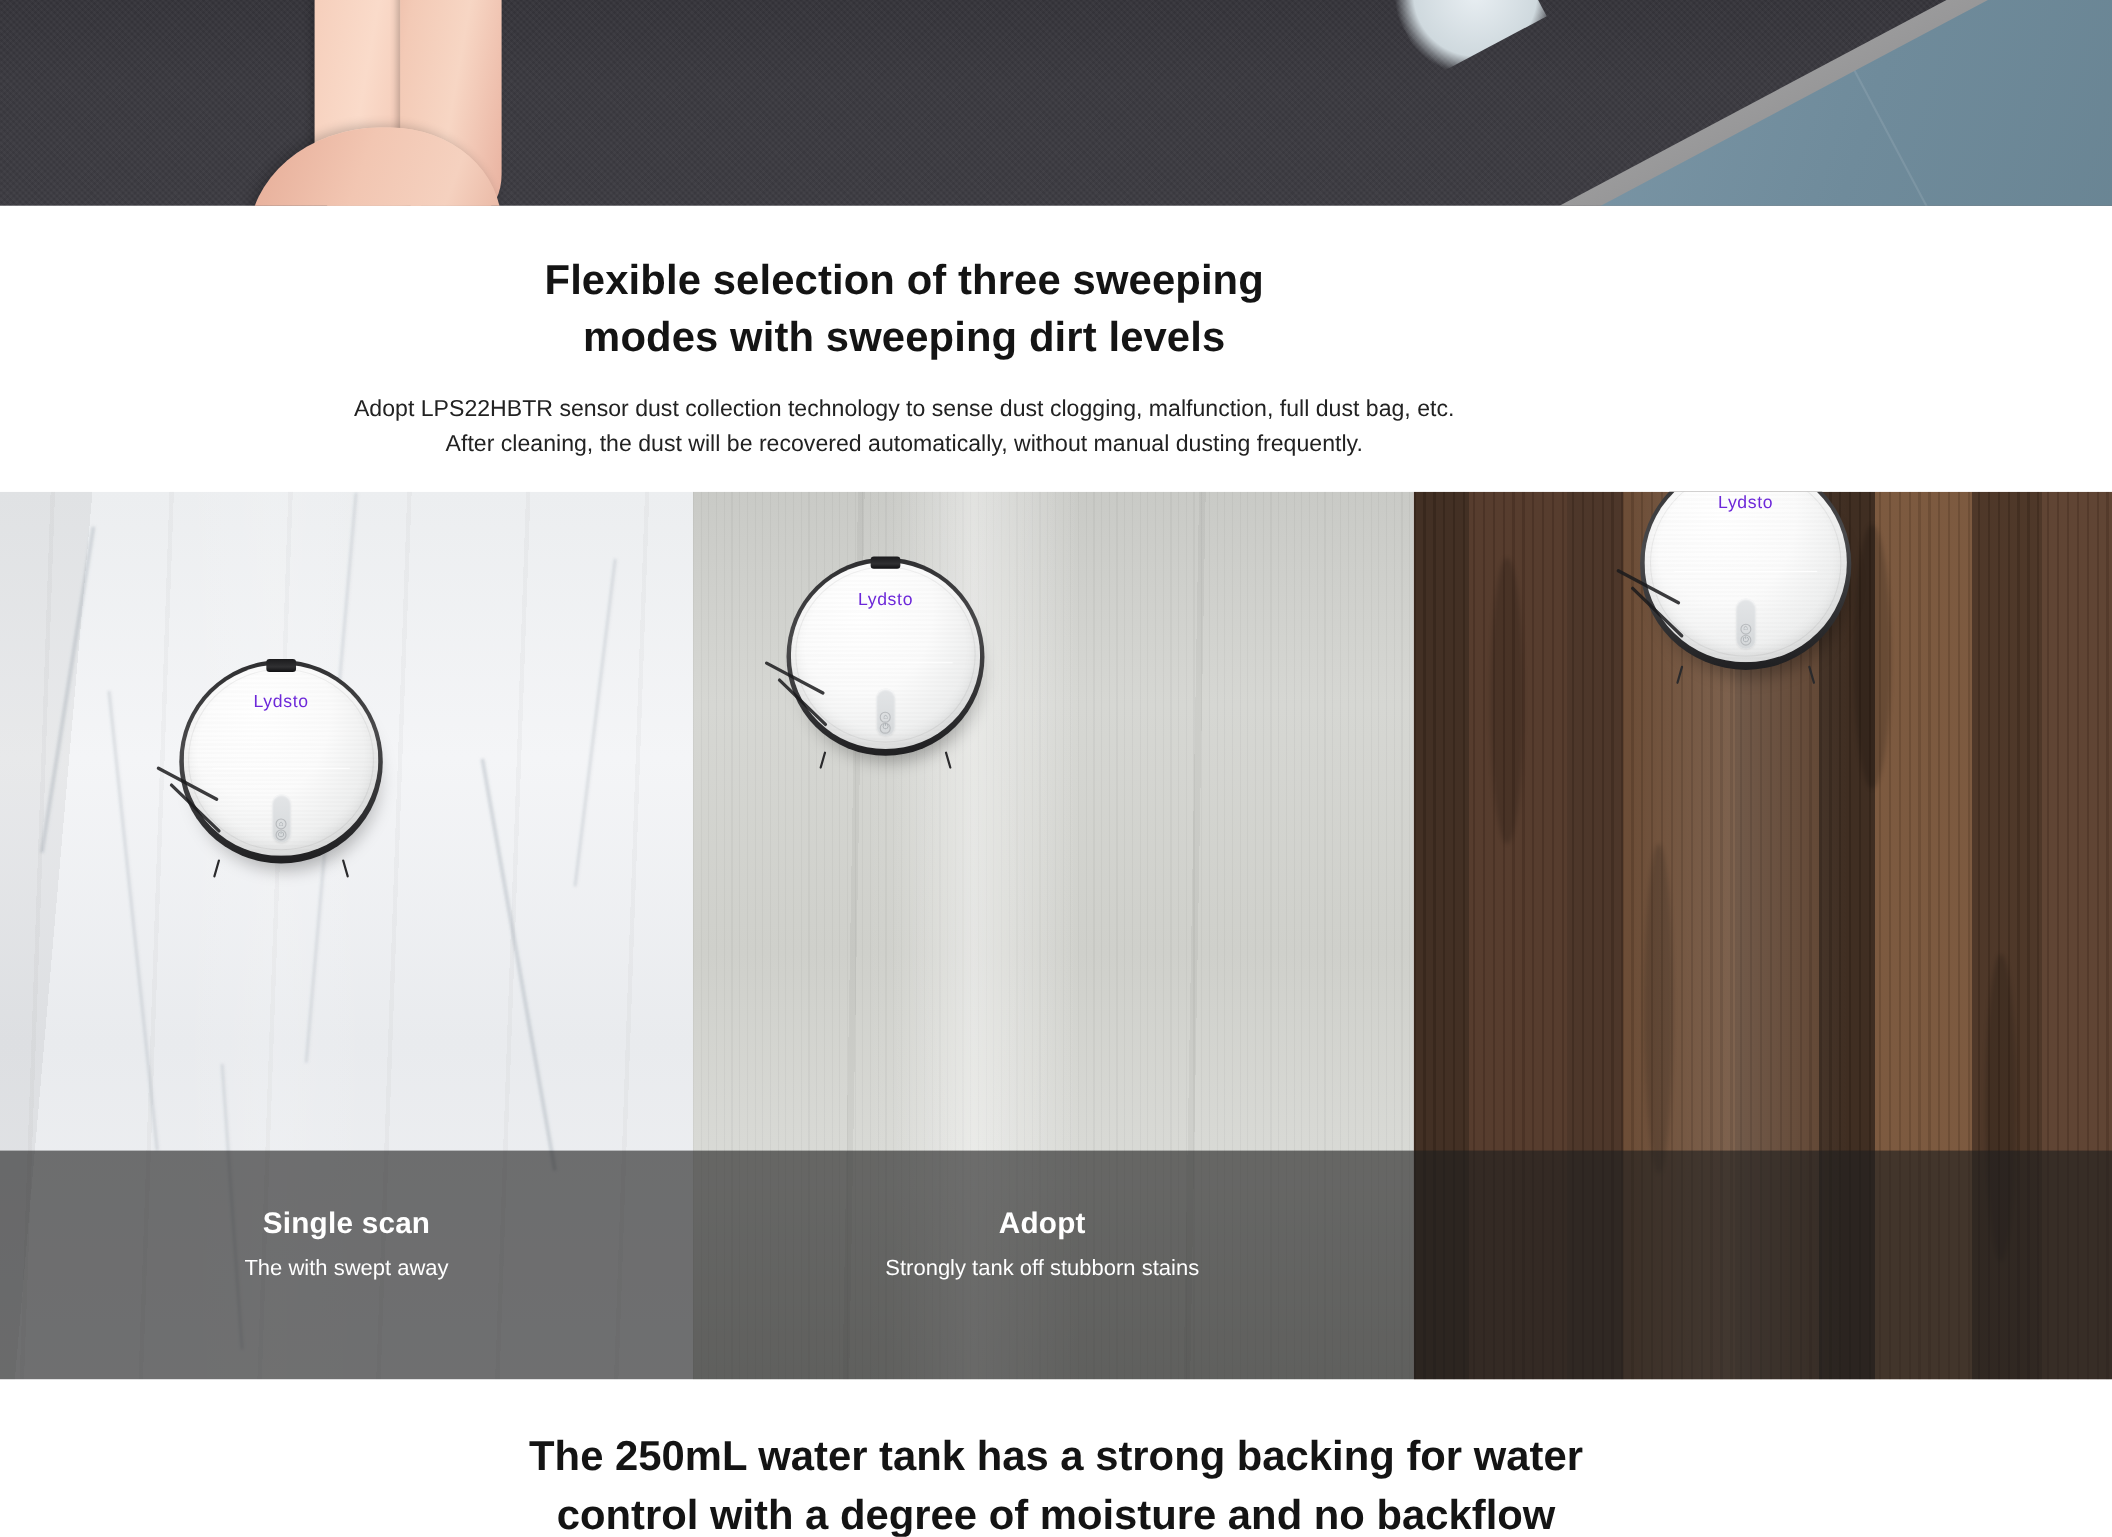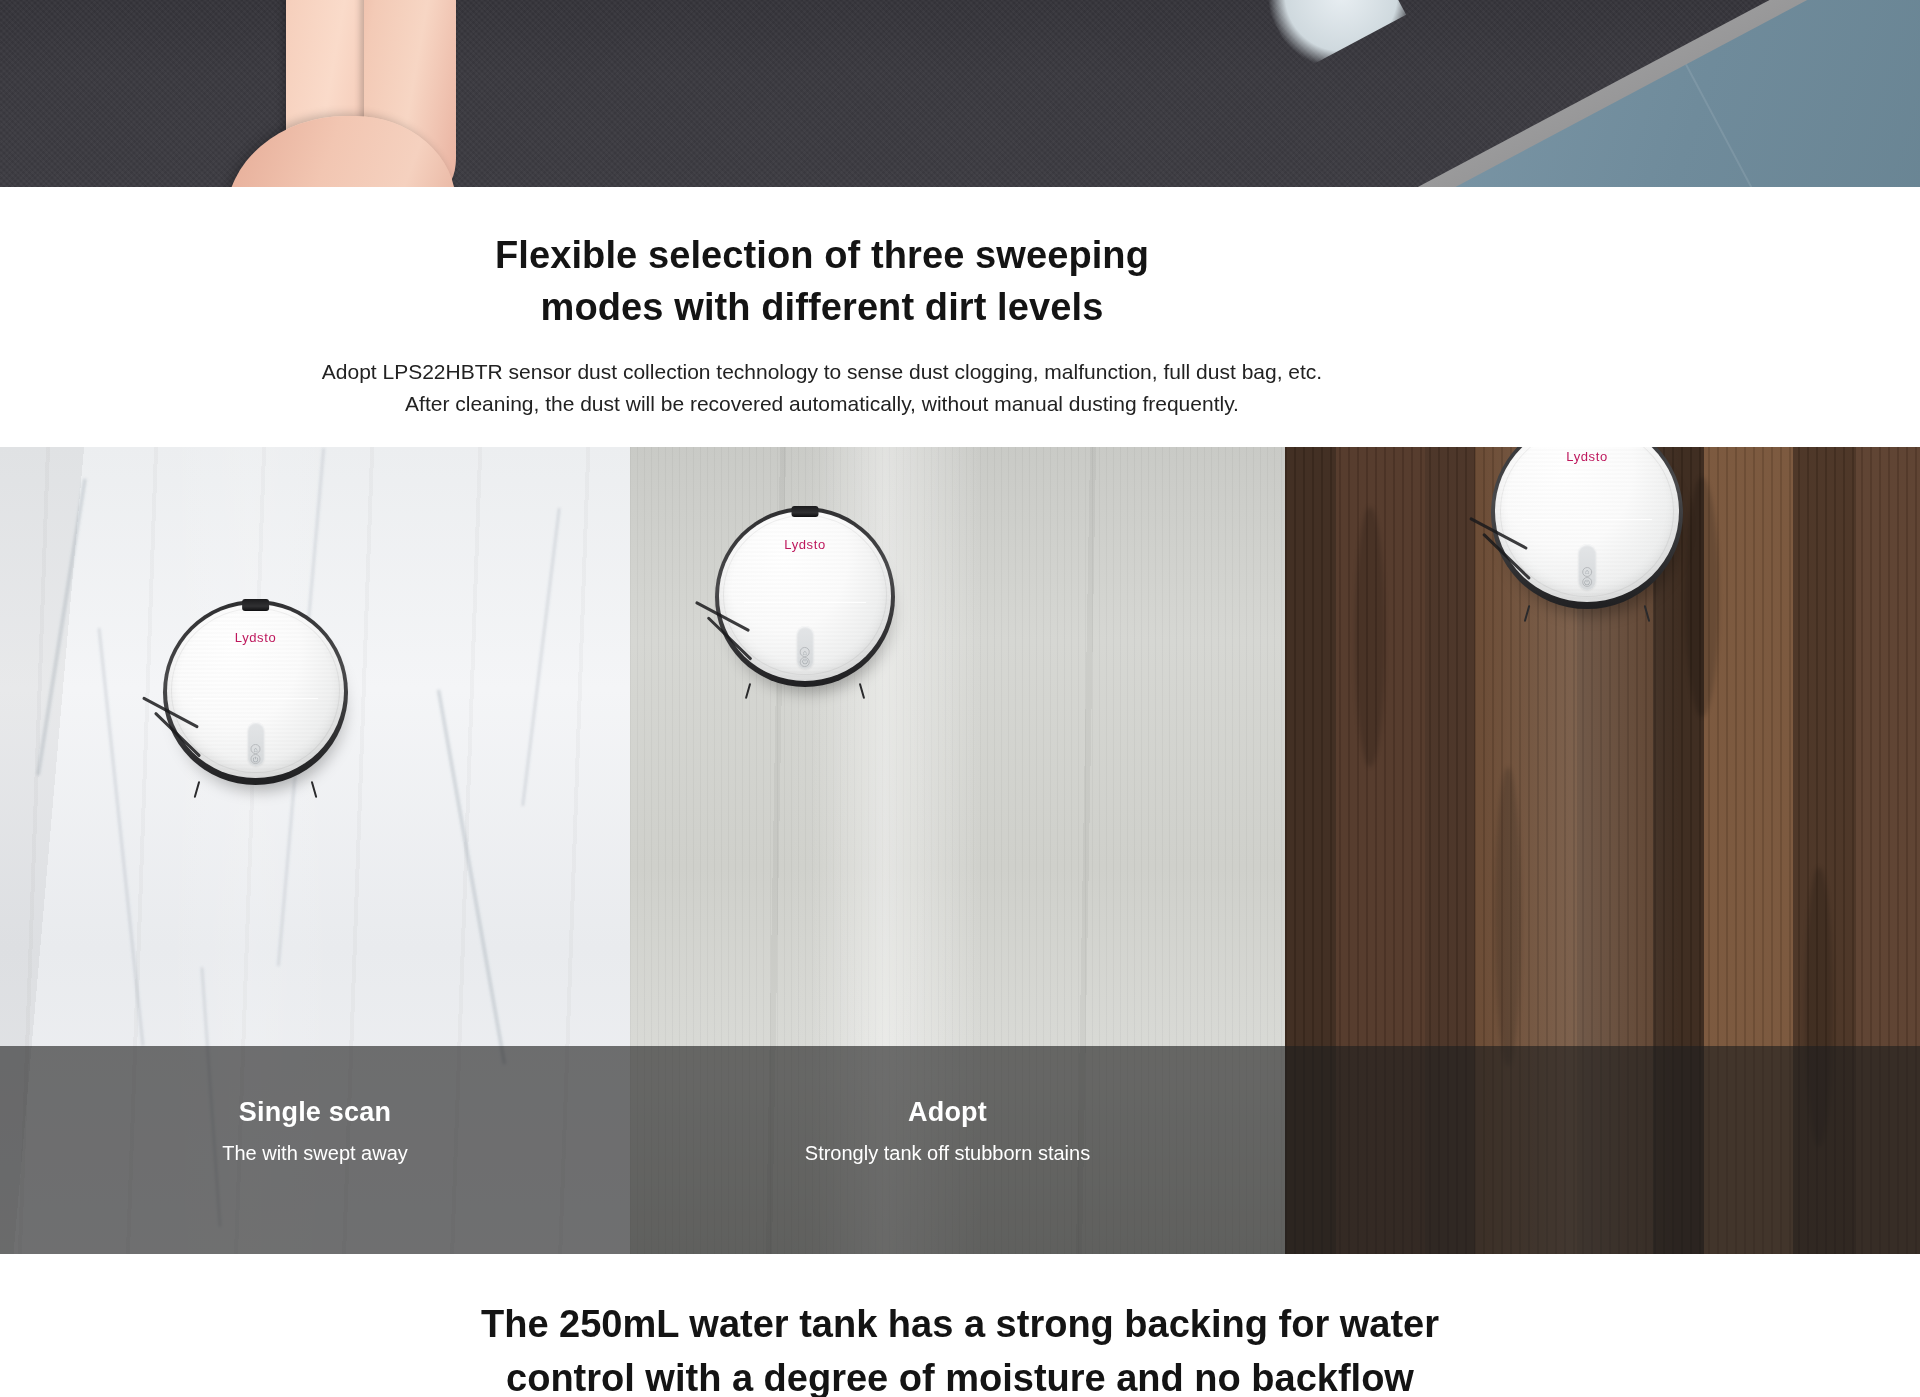--- a/index.html
+++ b/index.html
@@ -167,21 +167,21 @@
     border-radius:50%;
     border:1px solid rgba(0,0,0,.055);
   }
   .robot .sensor{
     position:absolute; left:50%; top:-0.5%; transform:translateX(-50%);
     width:15%; height:6.2%; border-radius:3px;
     background:linear-gradient(180deg,#1b1b1d 0%, #303032 60%, #0f0f11 100%);
   }
   .robot .brand{
     position:absolute; left:50%; top:16.5%; transform:translateX(-50%);
-    color:#be185d; font-size:13px; letter-spacing:.6px; font-weight:400;
+    color:#6d28d9; font-size:16px; letter-spacing:.6px; font-weight:400;
     white-space:nowrap;
   }
   .robot .pill{
     position:absolute; left:50%; top:66%; transform:translateX(-50%);
     width:9.2%; height:17%; border-radius:999px;
     background:linear-gradient(180deg,#e3e5e7 0%, #d5d8da 100%);
     box-shadow:inset 0 1px 2px rgba(255,255,255,.9), 0 1px 2px rgba(0,0,0,.07);
     display:flex; flex-direction:column; align-items:center; justify-content:space-around;
     padding:12% 0;
   }
@@ -247,21 +247,21 @@
     <div class="hand">
       <div class="finger f1"></div>
       <div class="finger f2"></div>
       <div class="palm"></div>
     </div>
   </section>
 
   <section class="intro">
     <h2>
       <span>Flexible selection of three sweeping</span><br>
-      <span>modes with different dirt levels</span>
+      <span>modes with sweeping dirt levels</span>
     </h2>
     <p>
       <span>Adopt LPS22HBTR sensor dust collection technology to sense dust clogging, malfunction, full dust bag, etc.</span><br>
       <span>After cleaning, the dust will be recovered automatically, without manual dusting frequently.</span>
     </p>
   </section>
 
   <section class="modes">
 
     <div class="mode m1">

